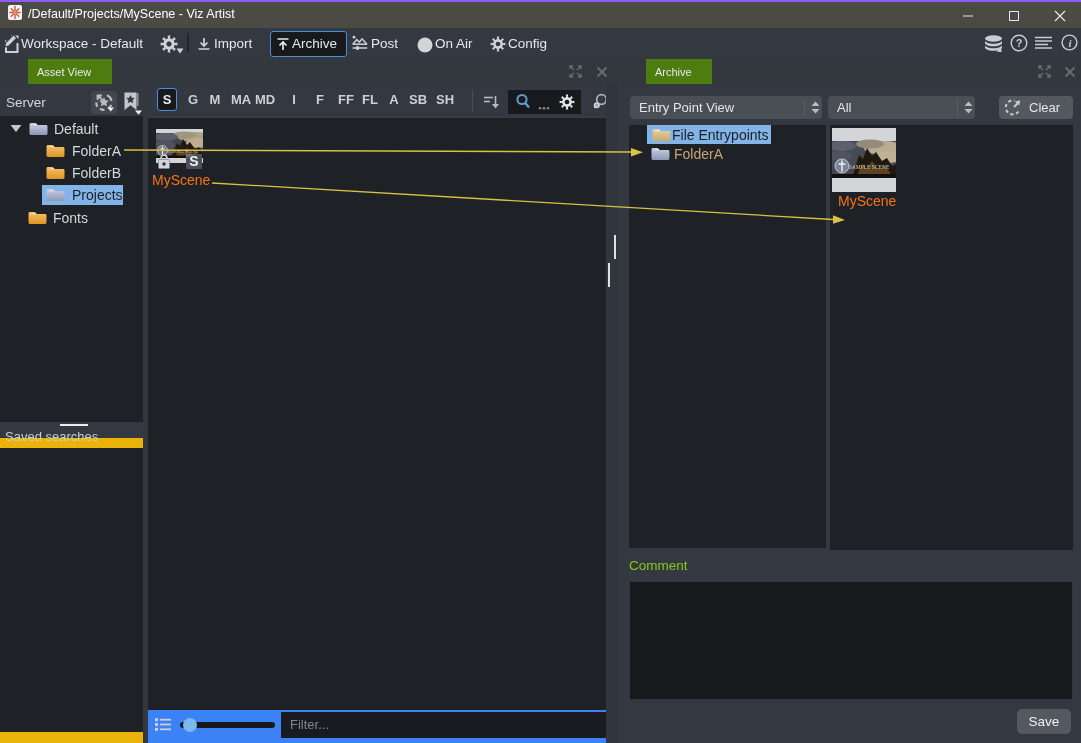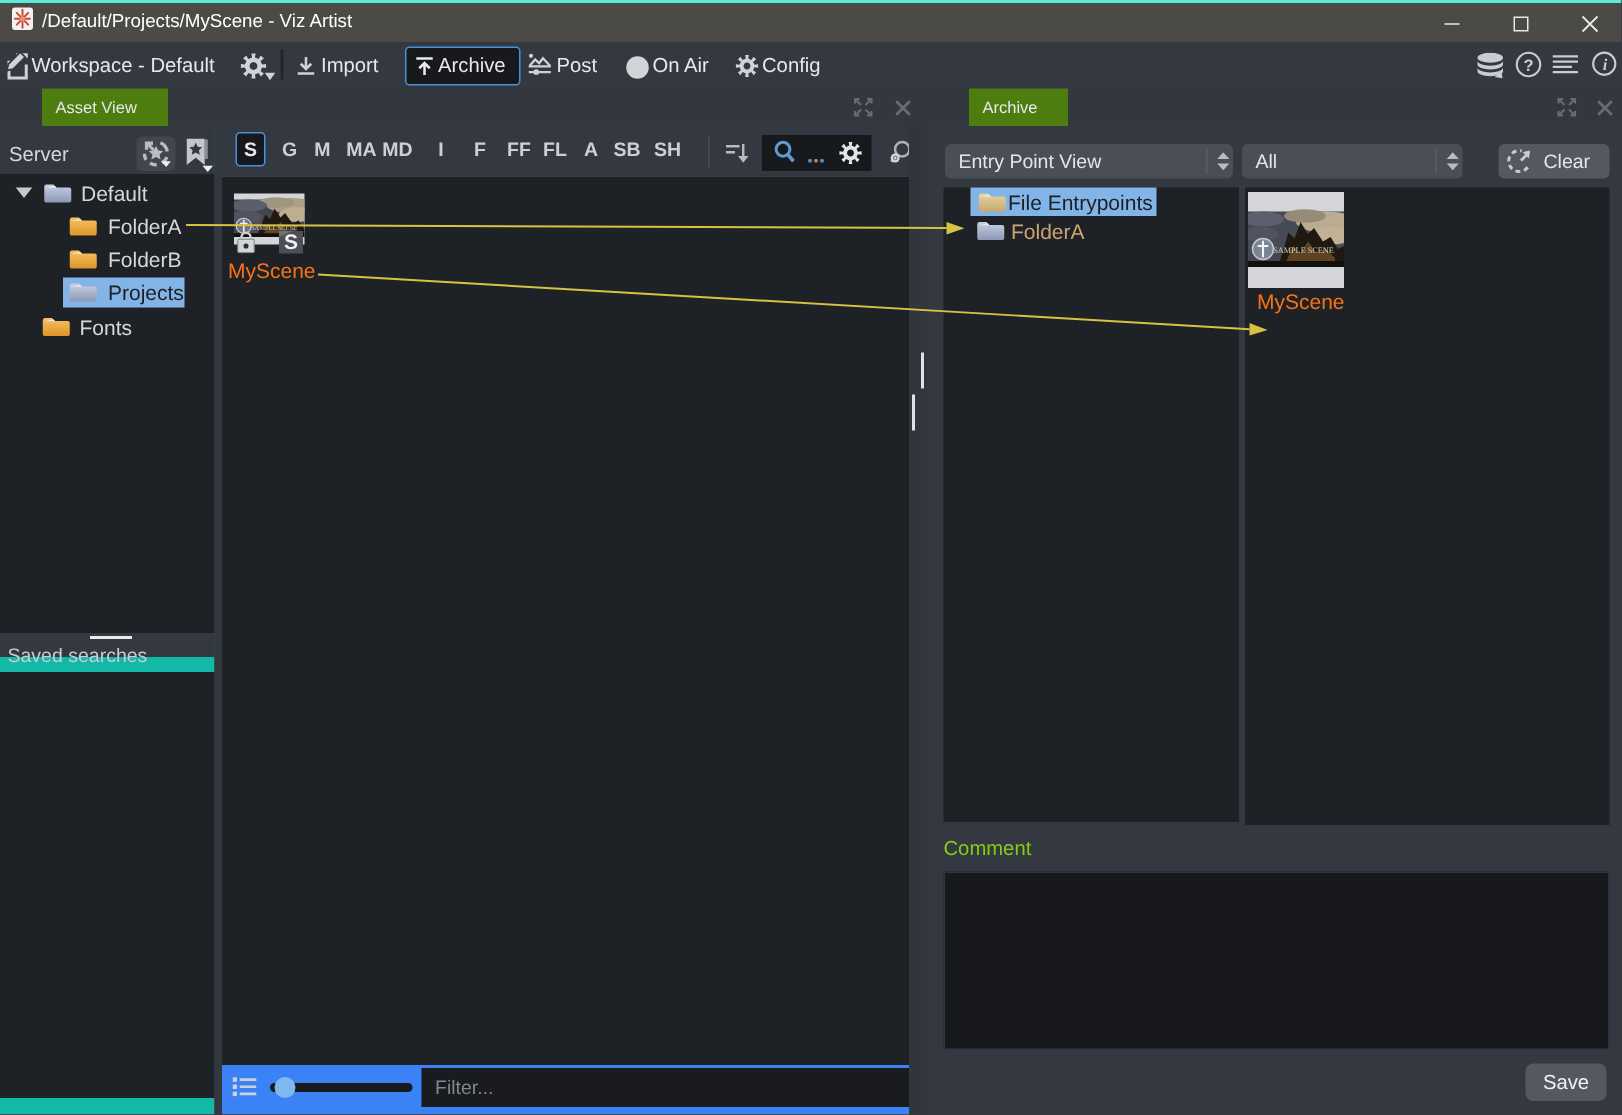--- a/index.html
+++ b/index.html
@@ -1,35 +1,35 @@
 <!DOCTYPE html>
 <html><head>
 <meta charset="utf-8">
 <style>
   * { margin:0; padding:0; box-sizing:border-box; }
   html,body { width:1081px; height:743px; overflow:hidden; }
   body { font-family:"Liberation Sans", sans-serif; background:#343840; color:#d8dadc; position:relative; }
   .abs { position:absolute; }
 
   
-  #titlebar { left:0; top:0; width:1081px; height:28px; background:#4b4a45; border-top:2px solid #5eead4; }
+  #titlebar { left:0; top:0; width:1081px; height:28px; background:#4b4a45; border-top:2px solid #8b5cf6; }
   #titlebar .logo { left:8px; top:3px; width:14px; height:15px; background:#f2f2f2; border-radius:2px; }
   #titlebar .title { left:28px; top:5px; font-size:12.5px; color:#ffffff; }
   .winbtn { top:0; height:28px; width:44px; color:#e8e8e8; text-align:center; }
 
   
   #toolbar { left:0; top:28px; width:1081px; height:30px; background:#343840; }
   .tbitem { top:0; height:30px; display:flex; align-items:center; position:absolute; color:#e6e8ea; font-size:13.5px; }
 
   
   #tabrow { left:0; top:58px; width:1081px; height:26px; background:#33373e; }
   .tab { position:absolute; top:1px; height:25px; background:#4d7c0f; color:#e8eaec; font-size:11px; display:flex; align-items:center; padding-left:9px; white-space:nowrap;margin-left:28px; }
 
   
-  #leftcol  { left:0; top:84px; width:143px; height:659px; background:#14b8a6; }
+  #leftcol  { left:0; top:84px; width:143px; height:659px; background:#eab308; }
   #vsplit1  { left:143px; top:84px; width:5px; height:659px; background:#33373e; }
   #centercol{ left:148px; top:84px; width:458px; height:659px; background:#343840; }
   #bigsplit { left:606px; top:84px; width:12px; height:659px; background:#31353c; }
   #rightcol { left:618px; top:84px; width:463px; height:659px; background:#343840; }
 
   
   #serverrow { left:0; top:0; width:143px; height:32px; background:#343840; }
   #tree { left:0; top:32px; width:143px; height:306px; background:#1e2126; font-size:14px; }
   #savedhdr { left:0; top:338px; width:143px; height:16px; background:#343840; color:#c9ccd0; font-size:13px; }
   #savedlist { left:0; top:364px; width:143px; height:284px; background:#1e2126; }

